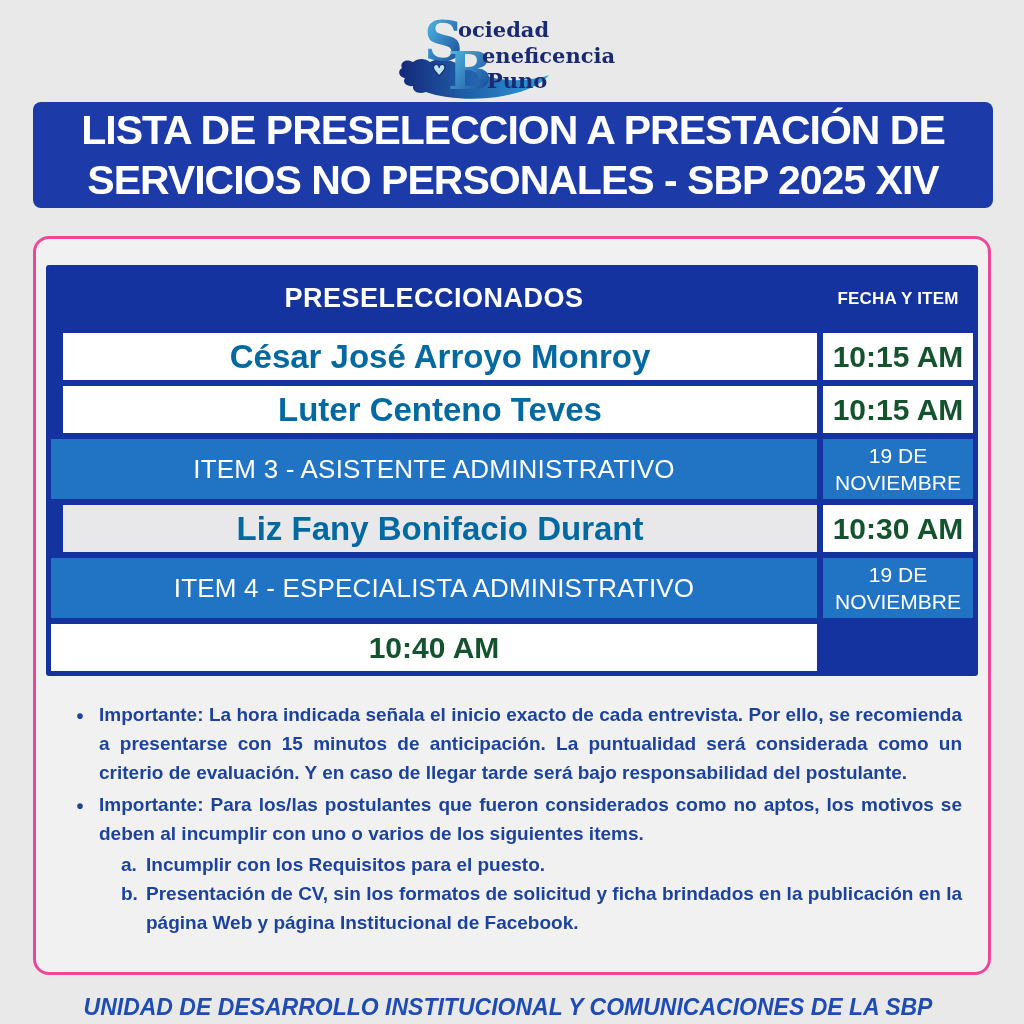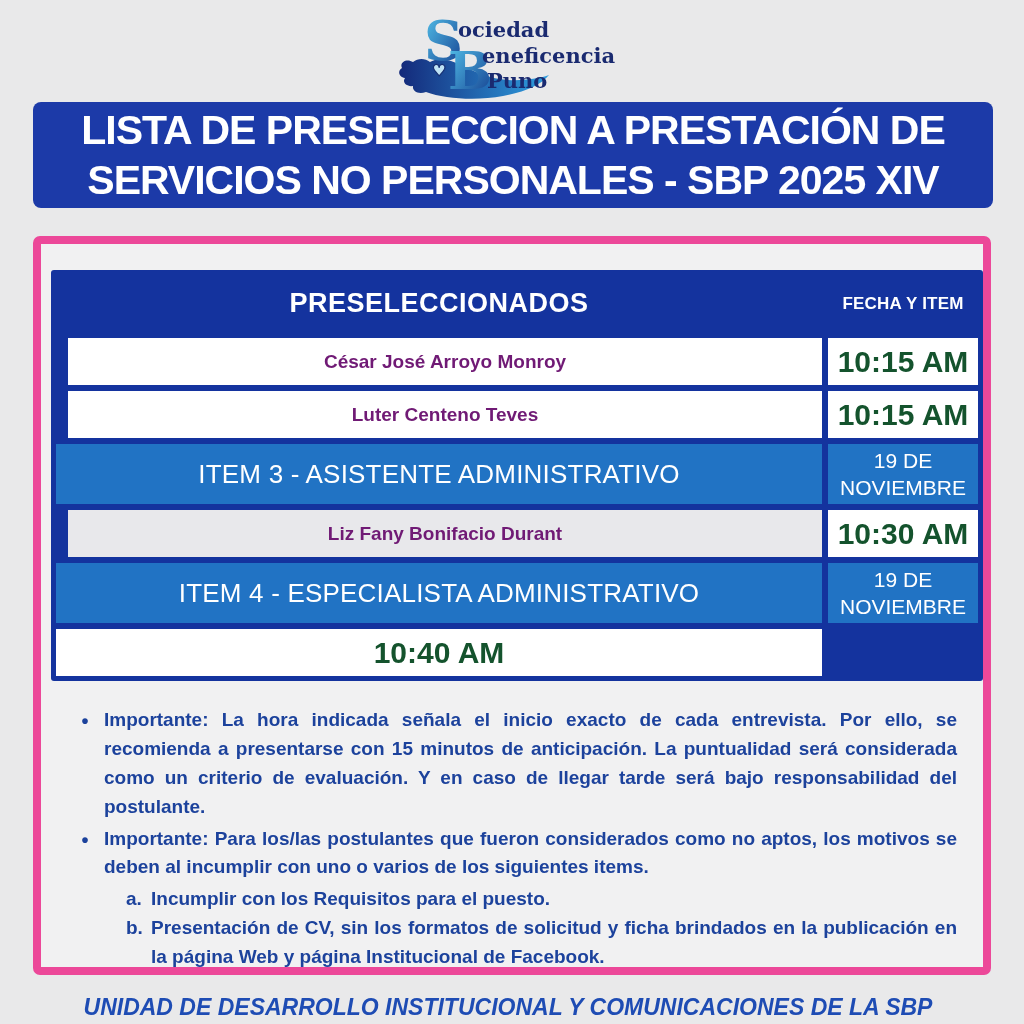--- a/index.html
+++ b/index.html
@@ -18,37 +18,37 @@
     position:absolute;left:33px;top:102px;width:960px;height:106px;
     box-sizing:border-box;background:#1c3aa8;border-radius:8px;
     display:flex;flex-direction:column;justify-content:center;align-items:center;
     color:#ffffff;font-weight:bold;font-size:41px;letter-spacing:-1px;
     line-height:1.22;text-align:center;
   }
   
   .card{
     position:absolute;left:33px;top:236px;width:958px;height:739px;
     box-sizing:border-box;background:#f1f1f2;
-    border:8px solid #ec4899;border-radius:7px;
+    border:3px solid #ec4899;border-radius:16px;
     padding:26px 10px 8px 10px;
   }
   
   .tbl{
     width:932px;margin:0 auto;box-sizing:border-box;
     background:#14339e;border-radius:3px;padding:5px;
     display:grid;grid-template-columns:1fr 150px;
     grid-template-rows:57px 47px 47px 60px 47px 60px 47px;
     gap:6px;
   }
   .cell{display:flex;align-items:center;justify-content:center;text-align:center;}
   .hdr{background:#14339e;color:#ffffff;font-weight:bold;}
   .hdr-main{font-size:27px;letter-spacing:.5px;}
   .hdr-sub{font-size:17px;letter-spacing:.2px;}
   .person{background:#ffffff;font-weight:bold;}
-  .person.name{color:#701a75;font-size:19px;margin-left:12px;}
+  .person.name{color:#0369a1;font-size:33px;margin-left:12px;}
   .person.time{color:#14532d;font-size:30px;}
   .person.name.shaded{background:#e8e8eb;}
   .item{background:#2173c4;color:#ffffff;font-weight:normal;}
   .item.name{font-size:26px;letter-spacing:.2px;}
   .item.time{font-size:21px;line-height:1.3;padding:0 18px;}
   
   .notes{
     margin:25px 16px 0 28px;
     color:#1c429c;font-weight:bold;font-size:19px;line-height:1.52;
     text-align:justify;

